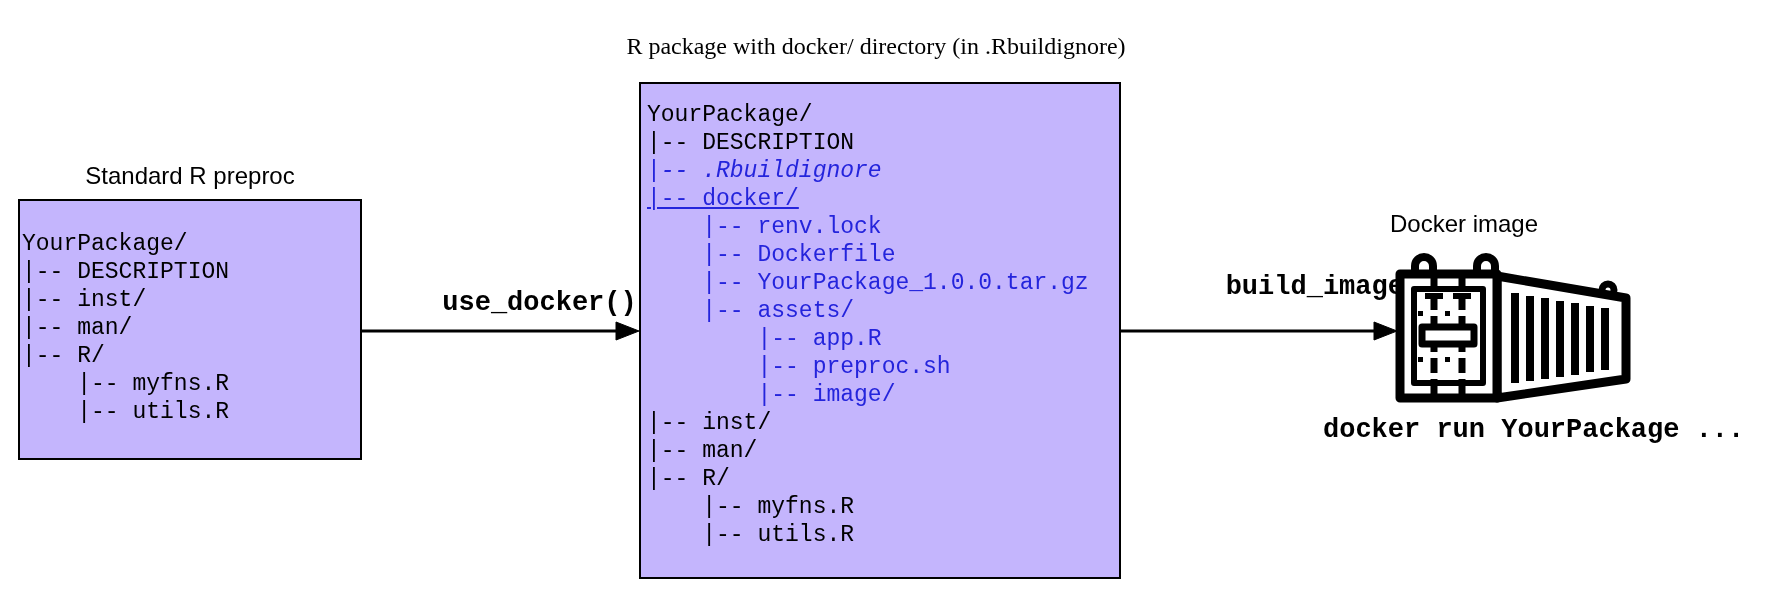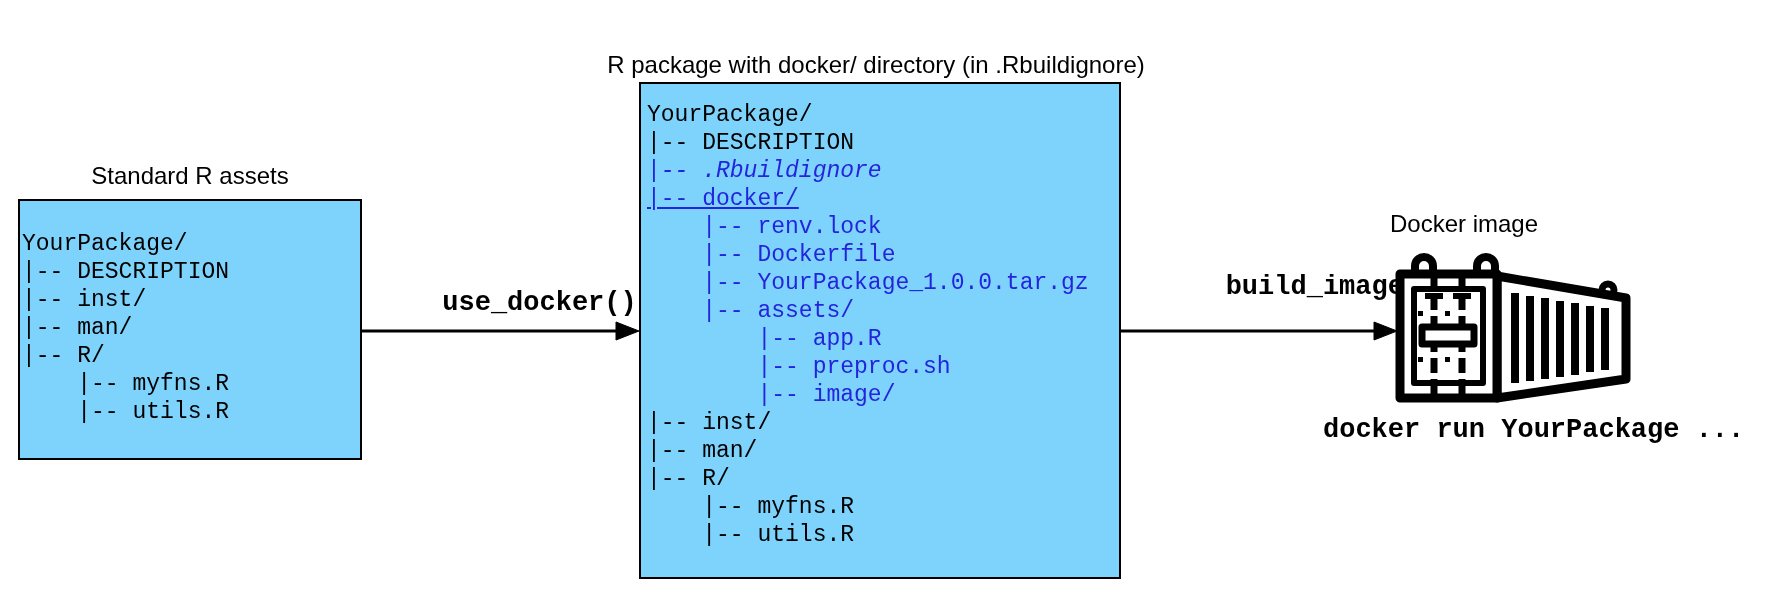--- a/index.html
+++ b/index.html
@@ -23,26 +23,26 @@
   }
   .title {
     position: absolute;
     text-align: center;
     font-size: 24px;
     font-family: "Liberation Sans", sans-serif;
     color: #000000;
     white-space: nowrap;
   }
   .left-title  { left: 18px;   top: 162px; width: 344px; }
-  .middle-title{ left: 570px;  top: 51px;  width: 612px; }
+  .middle-title{ left: 570px;  top: 33px;  width: 612px; font-family: Liberation Serif, serif; }
   .docker-title{ left: 1344px; top: 210px; width: 240px; }
   .box {
     position: absolute;
     border: 2px solid #000000;
-    background: #7dd3fc;
+    background: #c4b5fd;
     box-sizing: border-box;
   }
   .left-box   { left: 18px;  top: 199px; width: 344px; height: 261px; }
   .middle-box { left: 639px; top: 82px;  width: 482px; height: 497px; }
   .tree {
     font-family: "Liberation Mono", "DejaVu Sans Mono", monospace;
     font-size: 23px;
     color: #000000;
   }
   .left-box .tree   { padding: 29px 0 0 2px; }
@@ -87,21 +87,21 @@
     <g stroke="#000000" fill="#000000">
       <line x1="362" y1="331" x2="618" y2="331" stroke-width="3"></line>
       <polygon points="639,331 616,322 616,340" stroke-width="1"></polygon>
     </g>
     <g stroke="#000000" fill="#000000">
       <line x1="1121" y1="331" x2="1376" y2="331" stroke-width="3"></line>
       <polygon points="1397,331 1374,322 1374,340" stroke-width="1"></polygon>
     </g>
   </svg>
 
-  <div class="title left-title">Standard R assets</div>
+  <div class="title left-title">Standard R preproc</div>
   <div class="box left-box">
     <div class="tree">
         <div class="tree-line">YourPackage/</div>
         <div class="tree-line">|-- DESCRIPTION</div>
         <div class="tree-line">|-- inst/</div>
         <div class="tree-line">|-- man/</div>
         <div class="tree-line">|-- R/</div>
         <div class="tree-line">    |-- myfns.R</div>
         <div class="tree-line">    |-- utils.R</div>
       </div>

